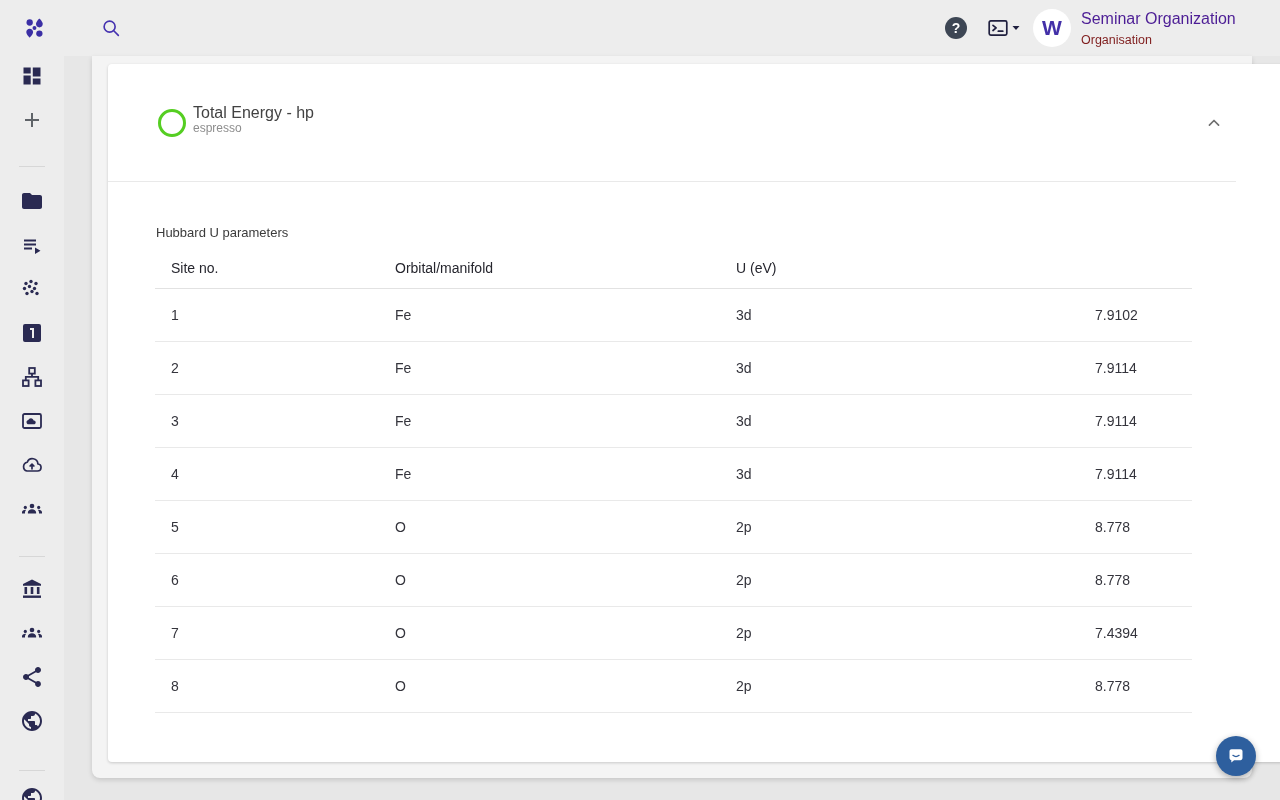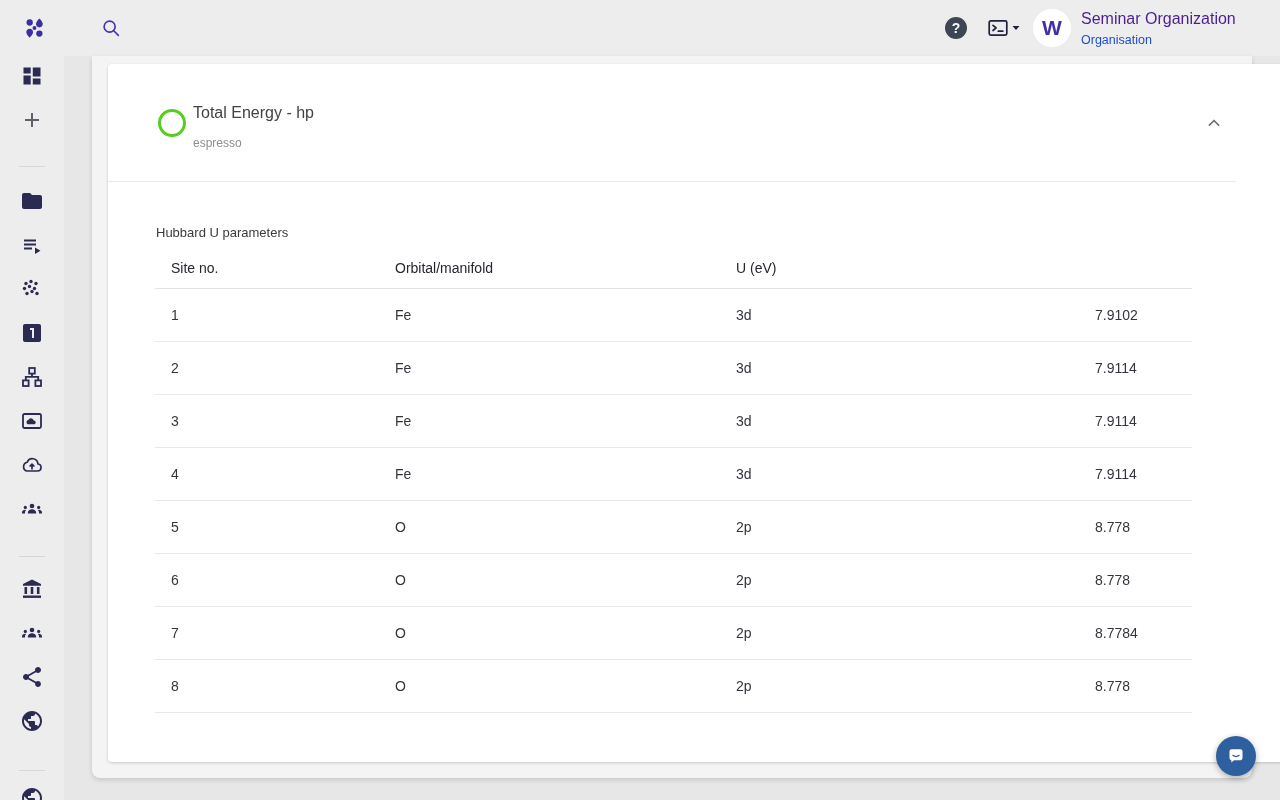--- a/index.html
+++ b/index.html
@@ -18,34 +18,34 @@
   #logo { left:20px; top:14px; width:28px; height:28px; }
   #search { left:100px; top:17px; width:22px; height:22px; cursor:pointer; }
   #help-btn { left:945px; top:17px; width:22px; height:22px; border-radius:50%;
     background:#3d4654; color:#fff; font-size:14px; font-weight:bold;
     display:flex; align-items:center; justify-content:center; cursor:pointer; }
   #terminal-btn { left:986px; top:16px; width:38px; height:24px; cursor:pointer; display:flex; align-items:center; }
   #avatar { left:1033px; top:9px; width:38px; height:38px; border-radius:50%;
     background:#ffffff; color:#4330a8; font-weight:bold; font-size:21px;
     display:flex; align-items:center; justify-content:center; cursor:pointer; }
   #org-name { left:1081px; top:10px; width:190px; font-size:16px; color:#4c1d95; white-space:nowrap; }
-  #org-sub { left:1081px; top:33px; width:190px; font-size:12.5px; color:#1d4ed8; }
+  #org-sub { left:1081px; top:33px; width:190px; font-size:12.5px; color:#7f1d1d; }
 
   
   #outer-panel { left:92px; top:56px; width:1160px; height:722px;
     background:#f4f4f4; border-radius:0 0 8px 8px;
     box-shadow:0 2px 5px rgba(0,0,0,.14); }
   #card { left:108px; top:64px; width:1176px; height:698px; background:#ffffff;
     border-radius:4px; box-shadow:0 1px 3px rgba(0,0,0,.18); }
 
   
   #status-ring { left:50px; top:45px; width:28px; height:28px; border-radius:50%;
     border:3.5px solid #55ce22; background:#fff; }
   #card-title { left:85px; top:40px; font-size:16px; color:#424242; }
-  #card-subtitle { left:85px; top:72px; font-size:12px; color:#8d8d8d; }
+  #card-subtitle { left:85px; top:57px; font-size:12px; color:#8d8d8d; }
   #collapse-btn { left:1096px; top:49px; width:20px; height:20px; cursor:pointer; }
   #header-divider { left:0; top:117px; width:1128px; height:1px; background:#e9e9e9; }
 
   #section-title { left:48px; top:161px; font-size:13px; color:#3b3b3b; }
 
   
   #table { left:47px; top:183px; width:1037px; }
   .trow, #thead { display:grid; grid-template-columns:216px 317px 335px 1fr;
     align-items:center;gap:24px; }
   #thead { height:42px; border-bottom:1px solid #e2e2e2; font-size:14px; color:#26262e; }
@@ -278,21 +278,21 @@
     <div class="trow">
       <div class="cell-first">6</div>
       <div>O</div>
       <div>2p</div>
       <div>8.778</div>
     </div>
     <div class="trow">
       <div class="cell-first">7</div>
       <div>O</div>
       <div>2p</div>
-      <div>8.7784</div>
+      <div>7.4394</div>
     </div>
     <div class="trow">
       <div class="cell-first">8</div>
       <div>O</div>
       <div>2p</div>
       <div>8.778</div>
     </div>
   </div>
 </div>
 

